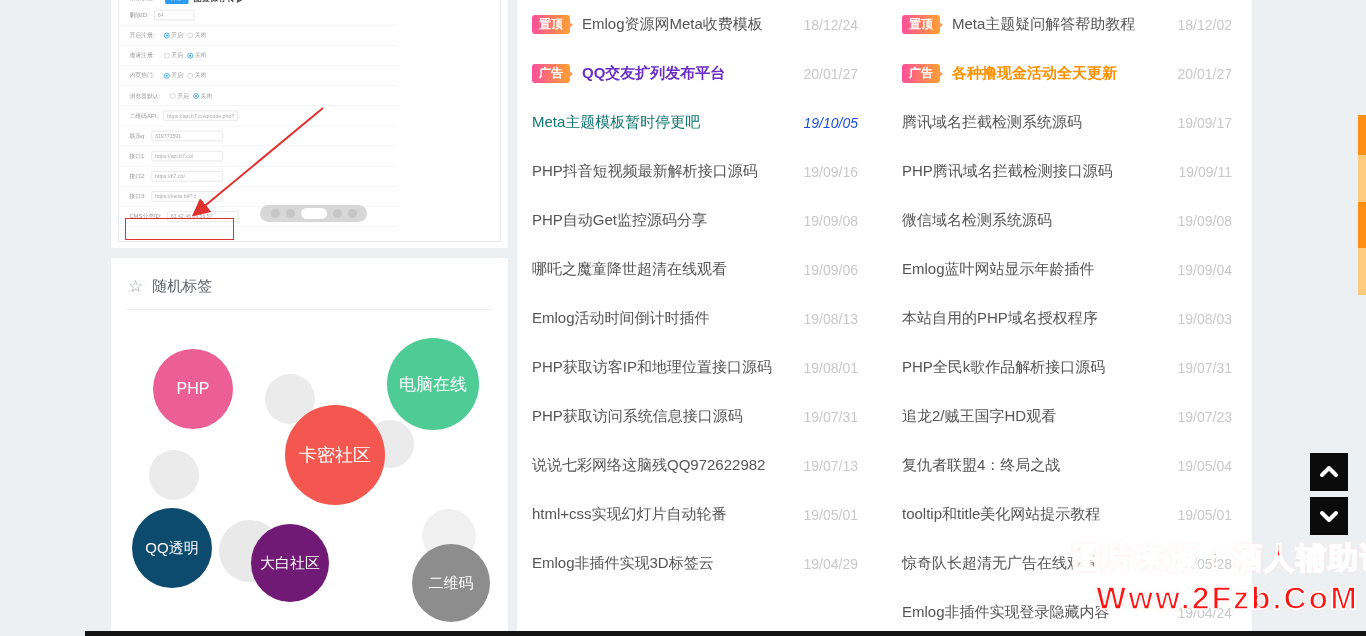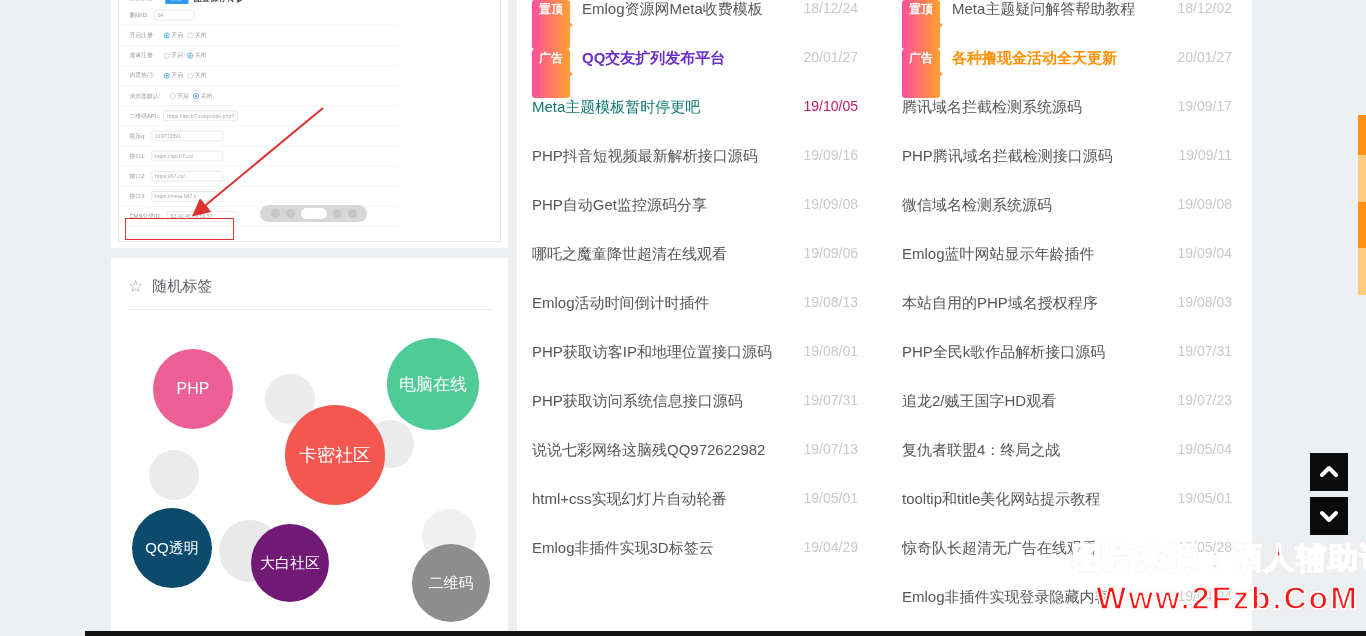--- a/index.html
+++ b/index.html
@@ -33,21 +33,21 @@
   #tags-star { font-size:17px; color:#9aa0a6; line-height:1; }
   #tags-title { font-size:15px; color:#5f6368; }
   #tags-divider { margin:13px 16px 0 16px; border-bottom:1px solid #ececec; }
   .bubble { position:absolute; border-radius:50%; display:flex; align-items:center; justify-content:center; color:#fff; }
 
   
   #list-panel { left:517px; top:0; width:735px; height:636px; }
   .col { position:absolute; top:0; }
   #col-left  { left:15px;  width:326px; }
   #col-right { left:385px; width:330px; }
-  .row { height:49px; display:flex; }
+  .row { height:49px; display:flex; align-items:center; }
   .row .title { font-size:15px; color:#555; white-space:nowrap; overflow:hidden; text-overflow:ellipsis; flex:1; text-decoration:none; }
   .row .date { font-size:14px; color:#c9c9c9; white-space:nowrap; }
   .badge { position:relative; display:inline-block; background:linear-gradient(90deg,#ff4f9c,#ffa12f); color:#fff; font-size:12px; font-weight:bold; line-height:19px; padding:0 7px; border-radius:3px; margin-right:12px; flex:none; }
   .badge::after { content:''; position:absolute; right:-7px; top:50%; margin-top:-4px; border:4px solid transparent; border-left:5px solid #ff9a55; }
 
   
   .strip-seg { position:absolute; left:1358px; width:8px; }
   .scroll-btn { position:absolute; left:1310px; width:38px; height:38px; background:#0b0b0b; display:flex; align-items:center; justify-content:center; cursor:pointer; }
 
   
@@ -174,21 +174,21 @@
         <a class="title" href="#">Emlog资源网Meta收费模板</a>
         <span class="date">18/12/24</span>
       </div>
       <div class="row">
         <span class="badge">广告</span>
         <a class="title" href="#" style="color: rgb(106, 46, 199); font-weight: bold;">QQ交友扩列发布平台</a>
         <span class="date">20/01/27</span>
       </div>
       <div class="row">
         <a class="title" href="#" style="color: #0f766e;">Meta主题模板暂时停更吧</a>
-        <span class="date" style="color: #be185d;">19/10/05</span>
+        <span class="date" style="color: #1d4ed8; font-style: italic;">19/10/05</span>
       </div>
       <div class="row">
         <a class="title" href="#">PHP抖音短视频最新解析接口源码</a>
         <span class="date">19/09/16</span>
       </div>
       <div class="row">
         <a class="title" href="#">PHP自动Get监控源码分享</a>
         <span class="date">19/09/08</span>
       </div>
       <div class="row">

